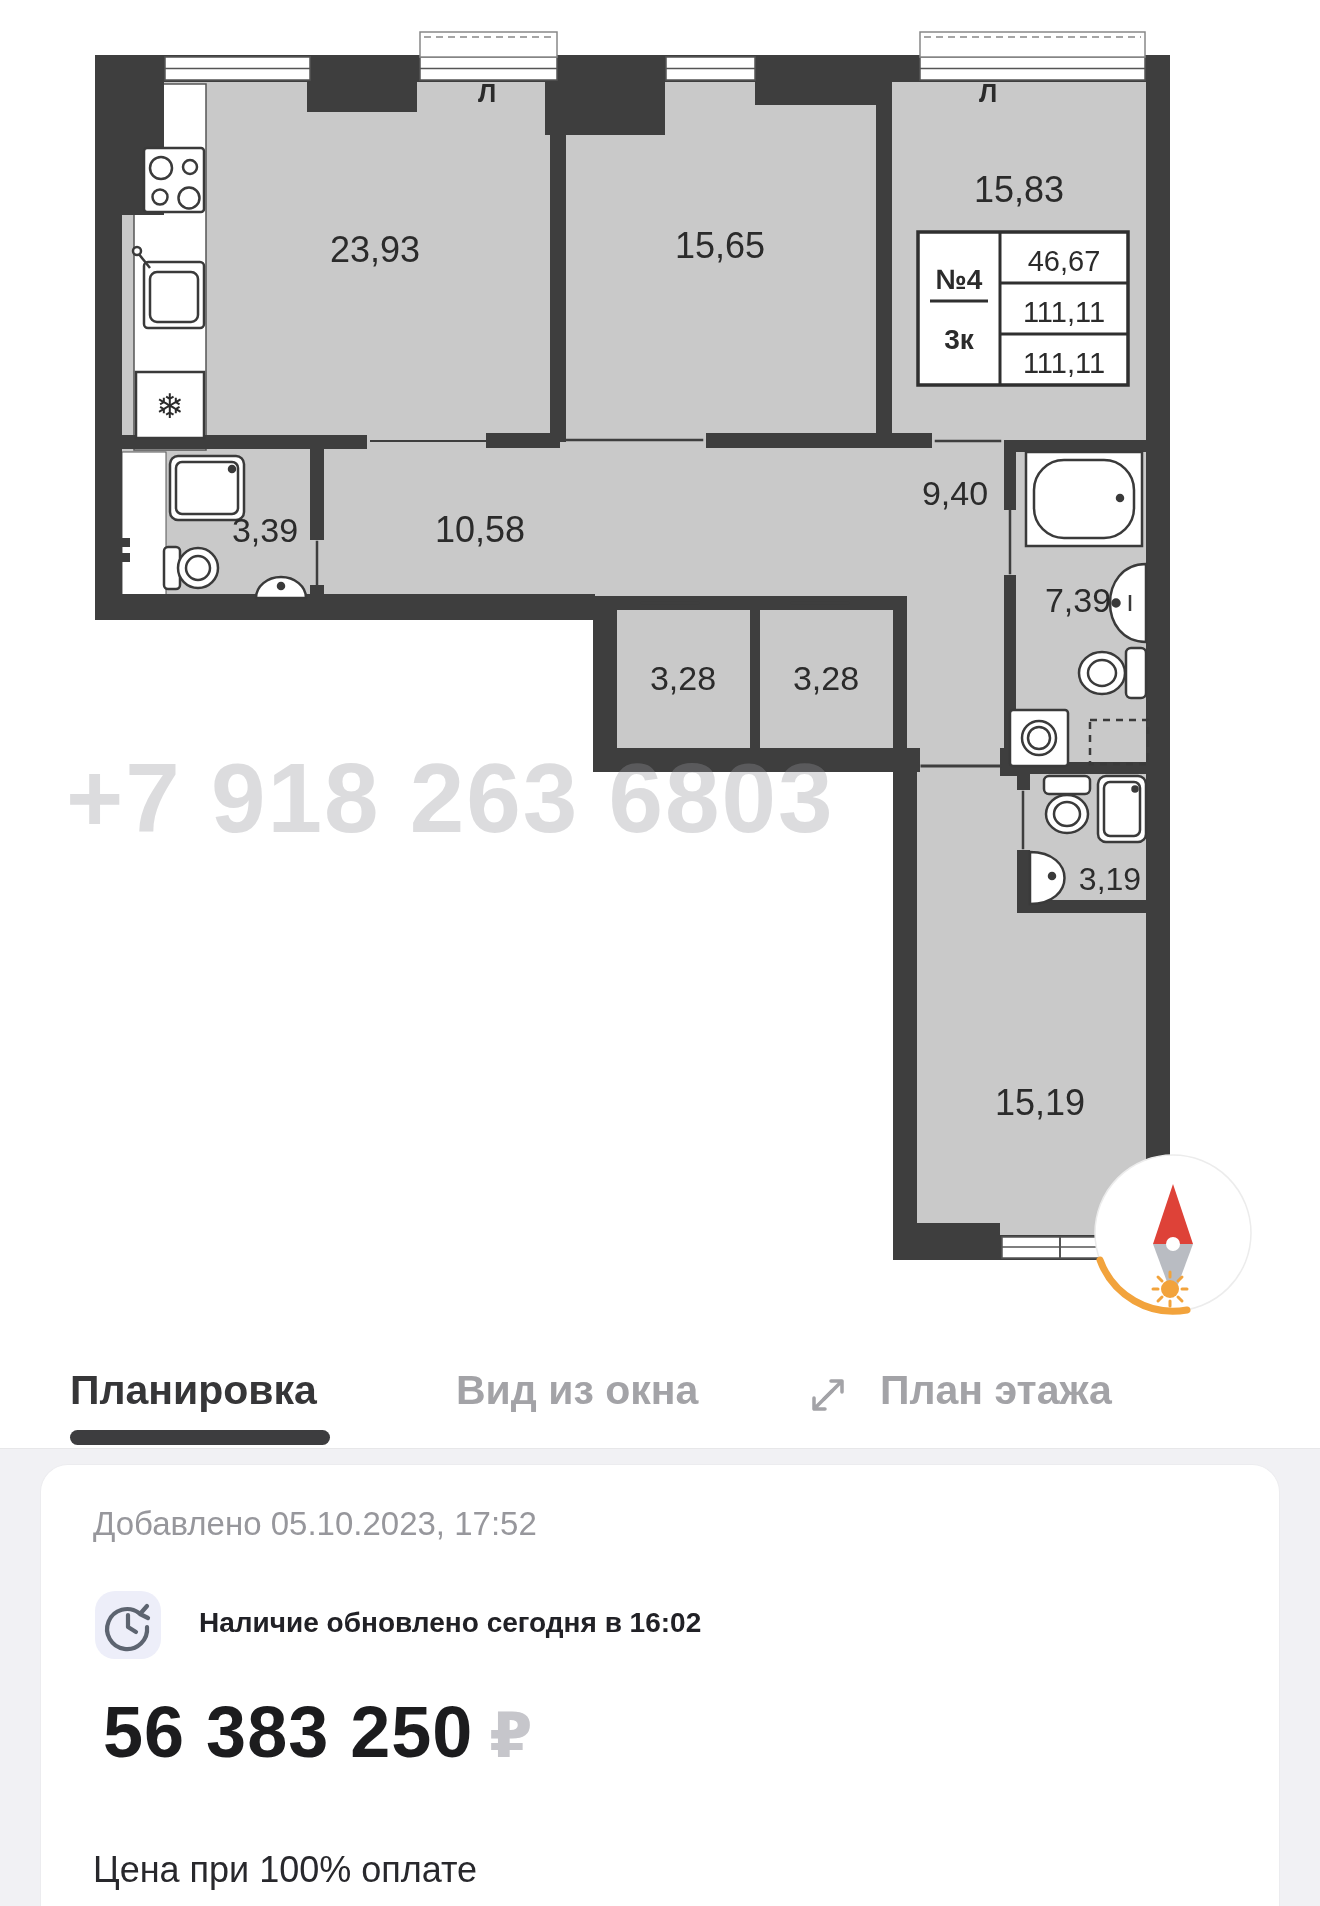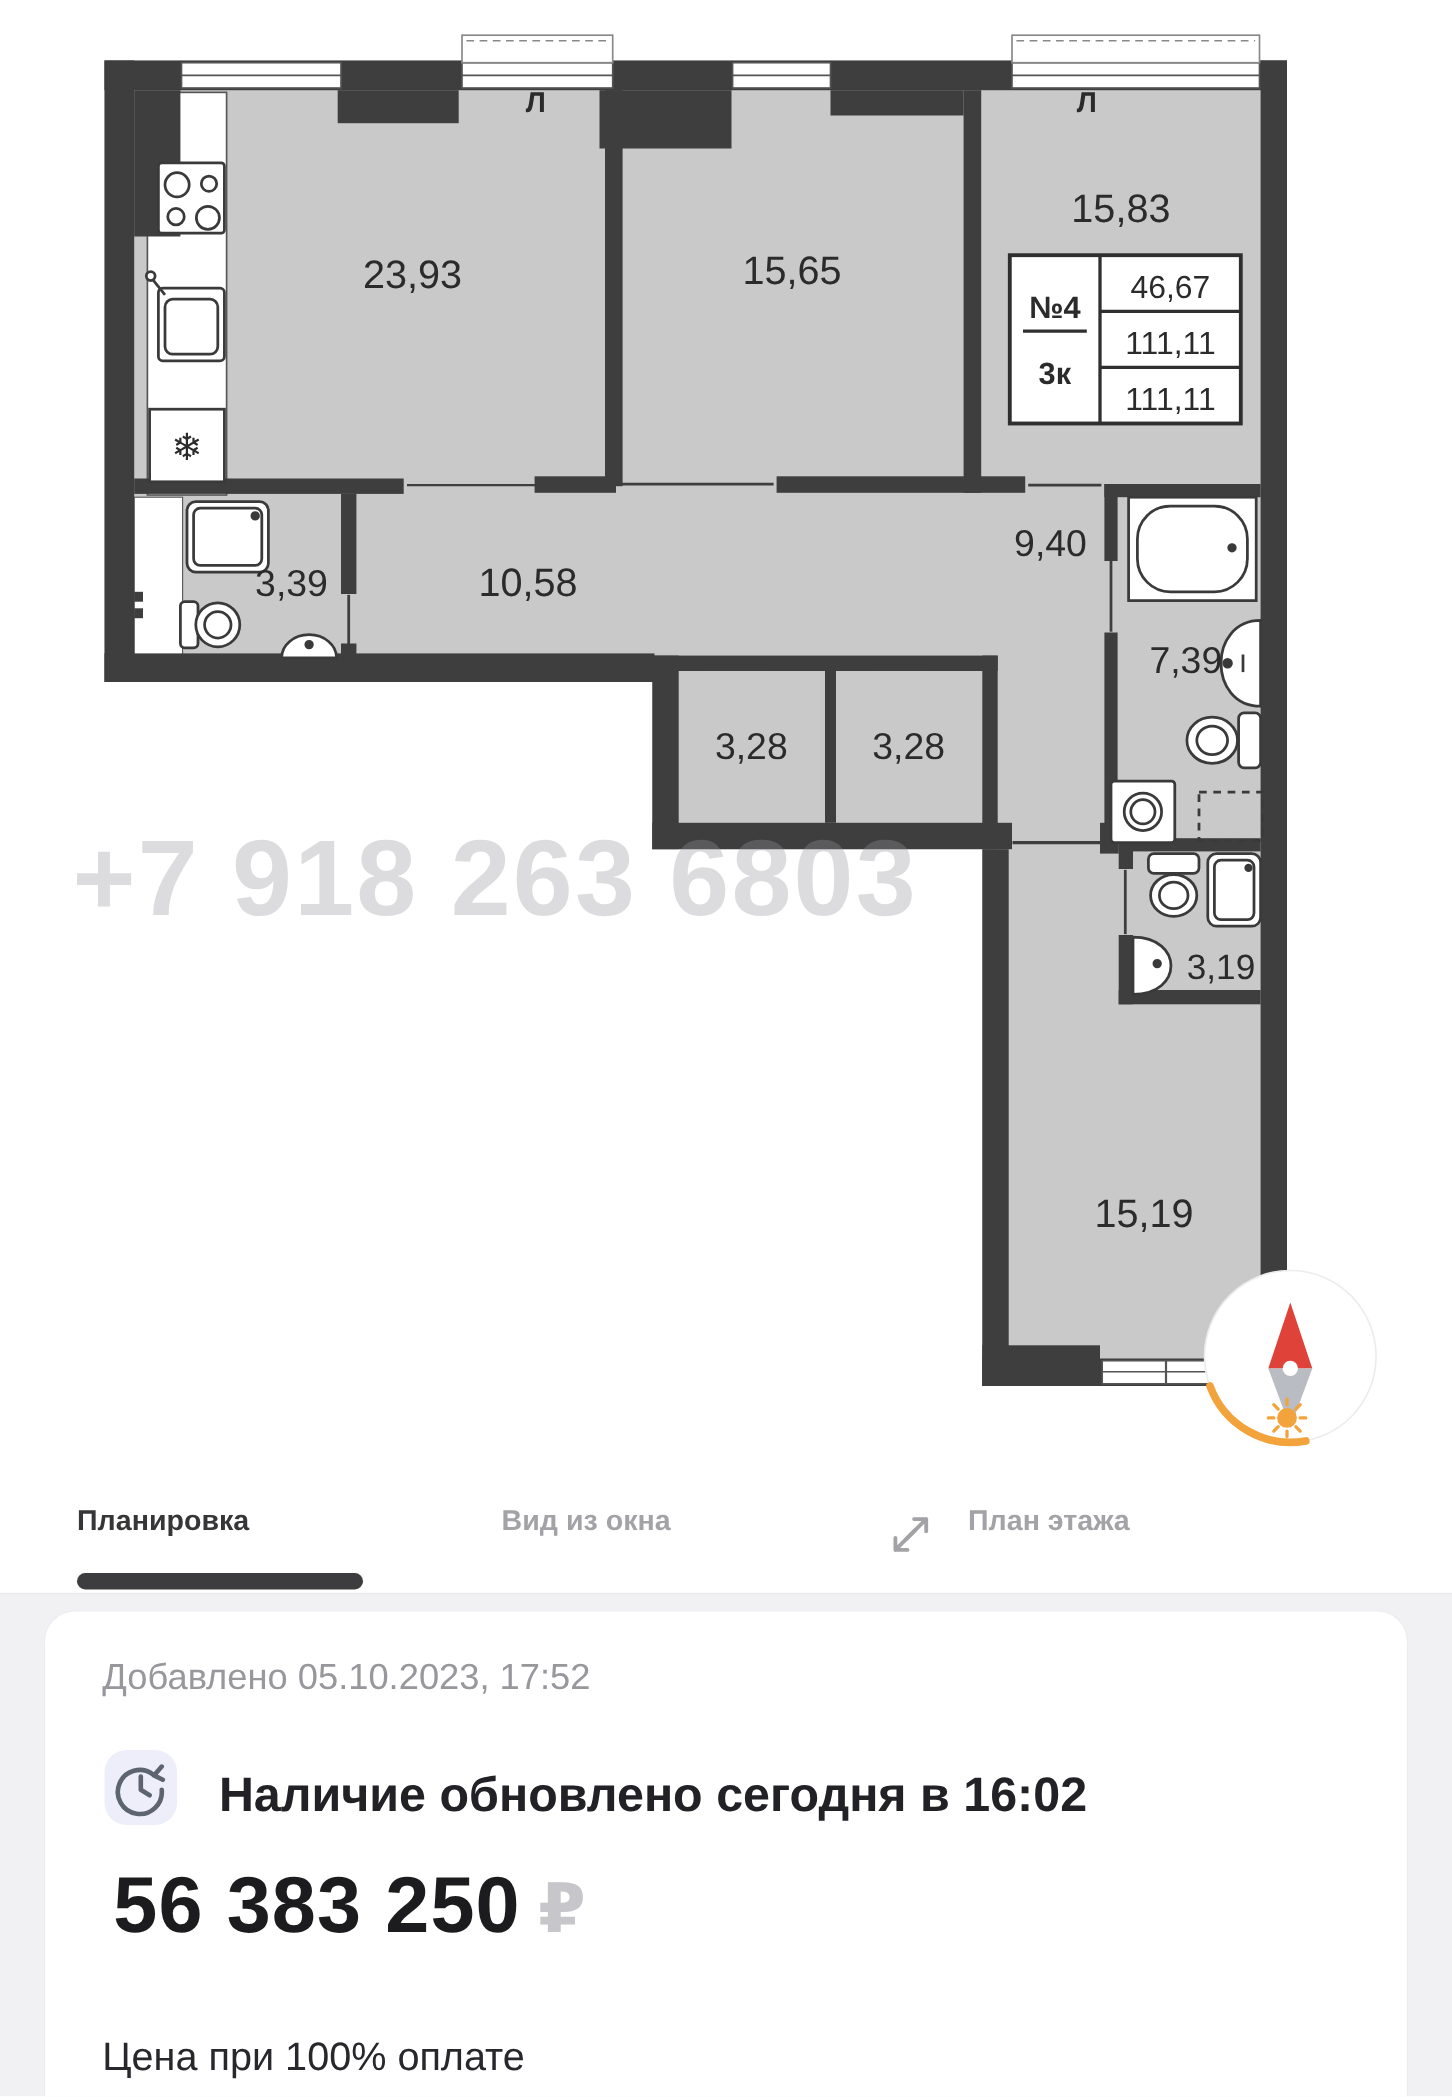--- a/index.html
+++ b/index.html
@@ -5,31 +5,31 @@
   html,body{margin:0;padding:0;background:#fff;}
   #screen{position:relative;width:1320px;height:1906px;background:#fff;overflow:hidden;
           font-family:"Liberation Sans","DejaVu Sans",sans-serif;}
   .abs{position:absolute;}
   svg text{font-family:"Liberation Sans","DejaVu Sans",sans-serif;fill:#2b2b2b;}
   
   #watermark{left:66px;top:742px;width:1200px;font-size:98px;font-weight:600;
              letter-spacing:2px;color:rgba(150,150,155,.33);white-space:nowrap;z-index:5;}
   
   #tabbar{left:0;top:1345px;width:1320px;height:104px;background:#fff;z-index:6;}
-  .tab{position:absolute;top:22px;font-size:26px;font-weight:700;color:#a3a3a7;cursor:pointer;}
+  .tab{position:absolute;top:22px;font-size:41px;font-weight:700;color:#a3a3a7;cursor:pointer;}
   .tab.active{color:#363638;}
   #tab-underline{position:absolute;left:70px;top:85px;width:260px;height:15px;border-radius:8px;background:#3d3d3f;}
   #tab-separator{position:absolute;left:0;top:103px;width:1320px;height:1px;background:#e7e7e9;}
   
   #sheet-bg{left:0;top:1449px;width:1320px;height:457px;background:#f1f1f4;z-index:6;}
   #card{left:40px;top:1464px;width:1240px;height:442px;background:#fff;
         border:1px solid #ececef;border-bottom:none;border-radius:28px 28px 0 0;z-index:7;box-sizing:border-box;}
   #added{position:absolute;left:52px;top:40px;font-size:33px;color:#97979c;}
   #avail-icon{position:absolute;left:54px;top:126px;width:66px;height:68px;border-radius:20px;background:#edeef9;}
-  #avail-text{position:absolute;left:158px;top:142px;font-size:44px;font-weight:700;color:#212126;}
+  #avail-text{position:absolute;left:158px;top:142px;font-size:28px;font-weight:700;color:#212126;}
   #price{position:absolute;left:50px;top:226px;font-size:72px;font-weight:800;color:#1c1c1e;letter-spacing:1px;margin-left:12px;}
   #price .rub{font-size:62px;font-weight:700;color:#c6c6cb;margin-left:16px;}
   #price-note{position:absolute;left:52px;top:344px;font-size:36px;font-weight:500;color:#28282c;margin-top:40px;}
 </style>
 </head>
 <body>
 
 <div id="screen">
 
   <svg class="abs" style="left:0;top:0;z-index:1" width="1320" height="1350" viewBox="0 0 1320 1350">

